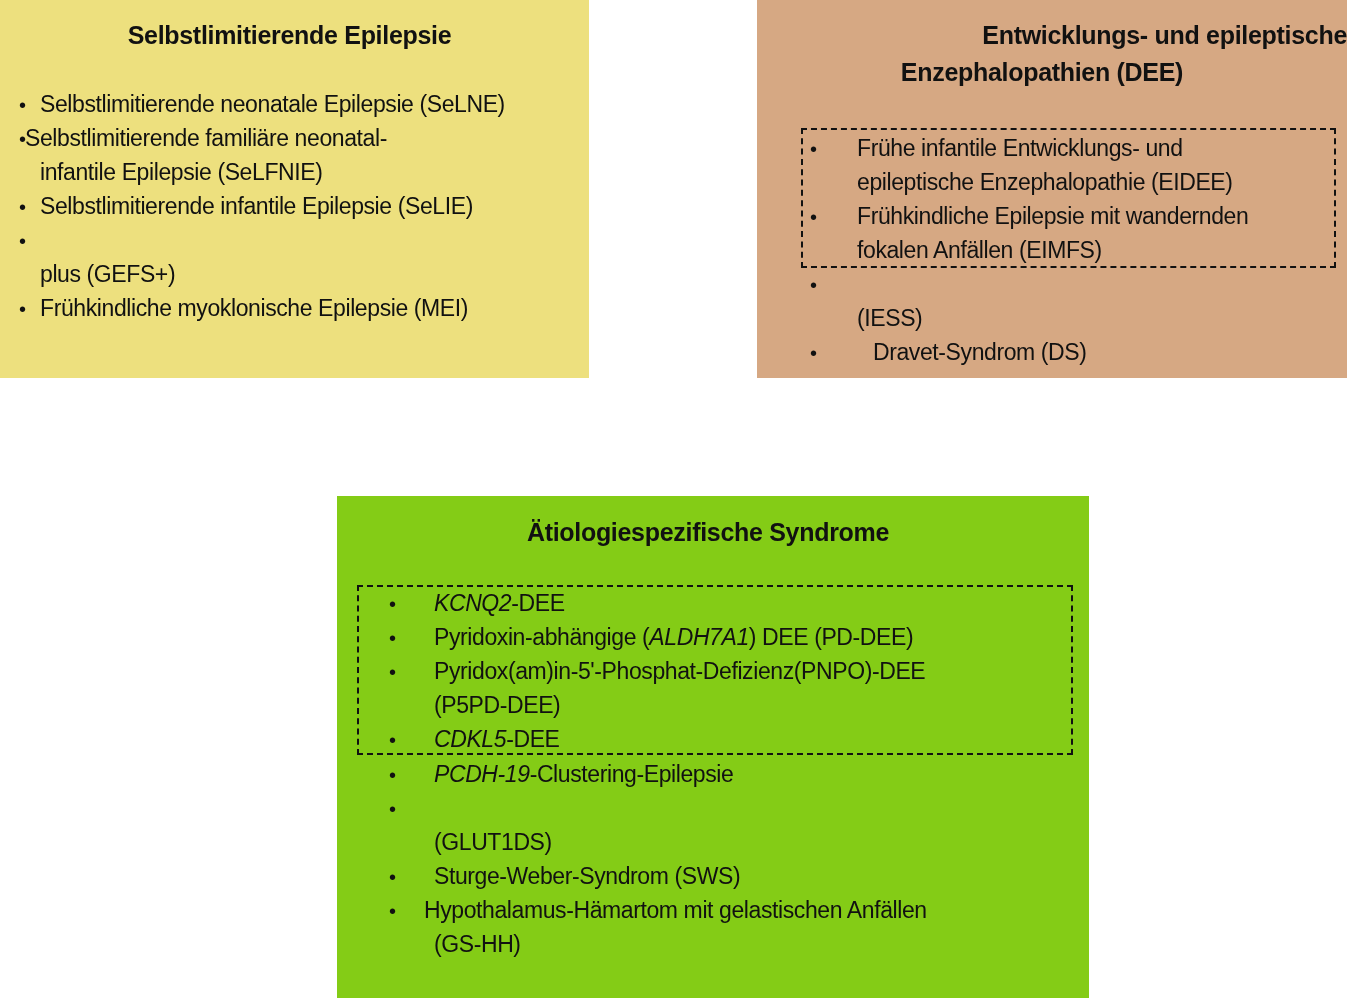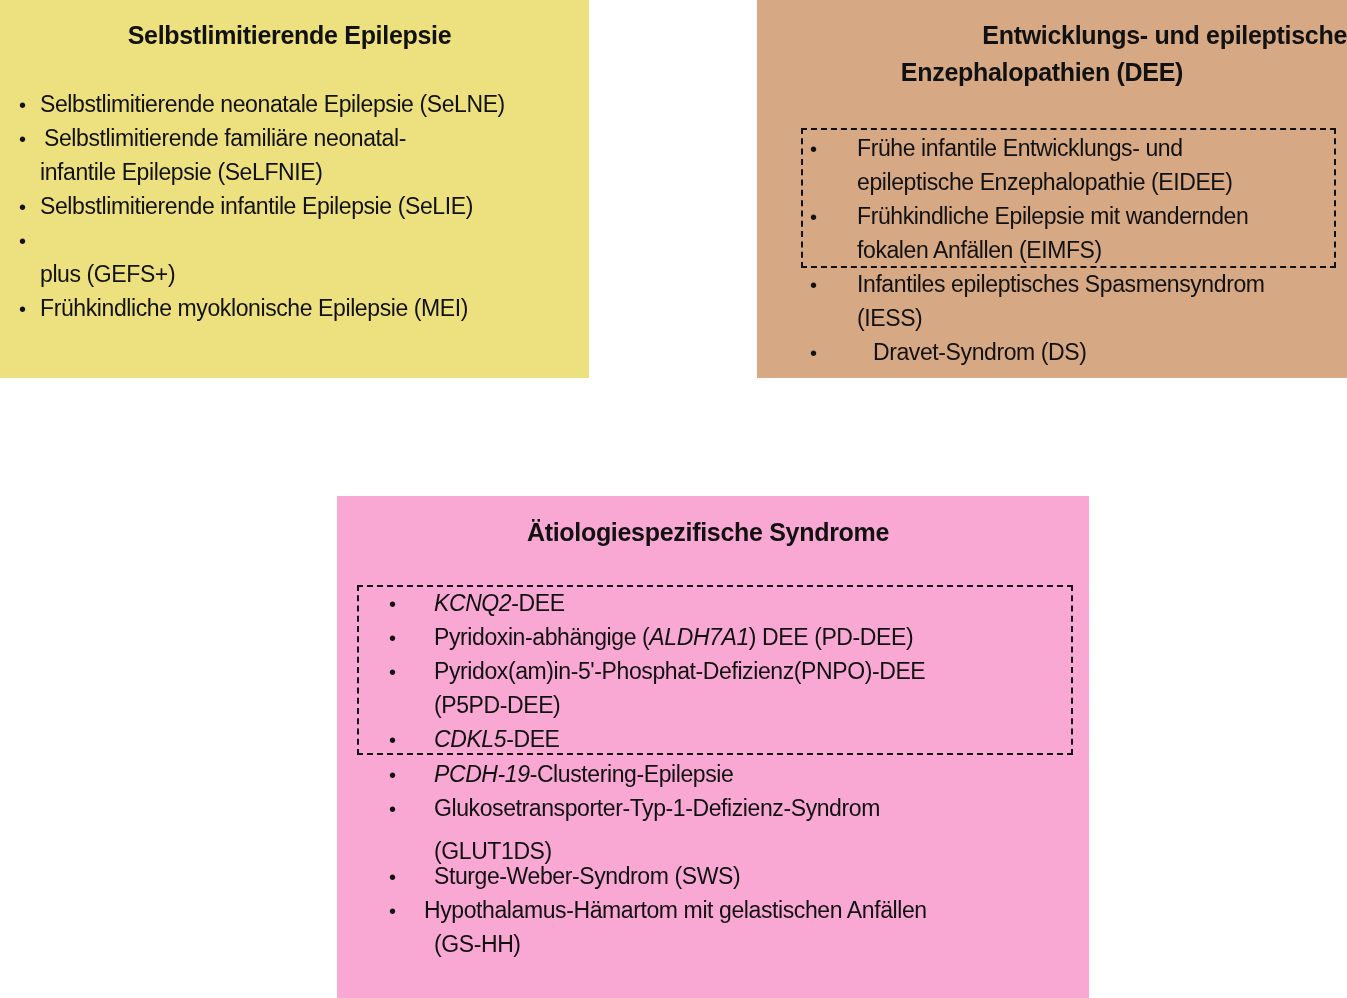--- a/index.html
+++ b/index.html
@@ -16,21 +16,21 @@
 </head>
 <body>
 
 <div class="box" style="left:0;top:0;width:589px;height:378px;background:#ede07e;">
   <div class="title" style="top:17px;left:-10px;">Selbstlimitierende Epilepsie</div>
 
   <span class="bullet" style="left:19px;top:88px;">•</span>
   <span class="item" style="left:40px;top:87px;">Selbstlimitierende neonatale Epilepsie (SeLNE)</span>
 
   <span class="bullet" style="left:19px;top:122px;">•</span>
-  <span class="item" style="left:44px;top:121px;">Selbstlimitierende familiäre neonatal-</span>
+  <span class="item" style="left:25px;top:121px;">Selbstlimitierende familiäre neonatal-</span>
   <span class="item" style="left:40px;top:155px;">infantile Epilepsie (SeLFNIE)</span>
 
   <span class="bullet" style="left:19px;top:190px;">•</span>
   <span class="item" style="left:40px;top:189px;">Selbstlimitierende infantile Epilepsie (SeLIE)</span>
 
   <span class="bullet" style="left:19px;top:224px;">•</span>
   <span class="item" style="left:40px;top:257px;">plus (GEFS+)</span>
 
   <span class="bullet" style="left:19px;top:292px;">•</span>
   <span class="item" style="left:40px;top:291px;text-align:right;">Frühkindliche myoklonische Epilepsie (MEI)</span>
@@ -44,28 +44,27 @@
 
   <span class="bullet" style="left:53px;top:132px;">•</span>
   <span class="item" style="left:100px;top:165px;">epileptische Enzephalopathie (EIDEE)</span>
   <span class="item" style="left:100px;top:131px;">Frühe infantile Entwicklungs- und</span>
 
   <span class="bullet" style="left:53px;top:200px;">•</span>
   <span class="item" style="left:100px;top:199px;">Frühkindliche Epilepsie mit wandernden</span>
   <span class="item" style="left:100px;top:233px;">fokalen Anfällen (EIMFS)</span>
 
   <span class="bullet" style="left:53px;top:268px;">•</span>
-  <span class="item" style="left:100px;top:267px;">Infantiles epileptisches Spasmensyndrom</span>
   <span class="item" style="left:100px;top:301px;">(IESS)</span>
 
   <span class="bullet" style="left:53px;top:336px;">•</span>
   <span class="item" style="left:116px;top:335px;">Dravet-Syndrom (DS)</span>
 </div>
 
-<div class="box" style="left:337px;top:496px;width:752px;height:502px;background:#f9a8d4;">
+<div class="box" style="left:337px;top:496px;width:752px;height:502px;background:#84cc16;">
   <div class="title" style="top:18px;left:-10px;">Ätiologiespezifische Syndrome</div>
 
   <div class="dash" style="left:20px;top:89px;width:716px;height:170px;"></div>
 
   <span class="bullet" style="left:52px;top:91px;">•</span>
   <span class="item" style="left:97px;top:90px;"><i>KCNQ2</i><span>-DEE</span></span>
 
   <span class="bullet" style="left:52px;top:125px;">•</span>
   <span class="item" style="left:97px;top:124px;"><span>Pyridoxin-abhängige (</span><i>ALDH7A1</i><span>) DEE (PD-DEE)</span></span>
 
@@ -73,22 +72,21 @@
   <span class="item" style="left:97px;top:158px;">Pyridox(am)in-5'-Phosphat-Defizienz(PNPO)-DEE</span>
   <span class="item" style="left:97px;top:192px;">(P5PD-DEE)</span>
 
   <span class="bullet" style="left:52px;top:227px;">•</span>
   <span class="item" style="left:97px;top:226px;"><i>CDKL5</i><span>-DEE</span></span>
 
   <span class="bullet" style="left:52px;top:262px;">•</span>
   <span class="item" style="left:97px;top:261px;"><i>PCDH-19</i><span>-Clustering-Epilepsie</span></span>
 
   <span class="bullet" style="left:52px;top:296px;">•</span>
-  <span class="item" style="left:97px;top:295px;">Glukosetransporter-Typ-1-Defizienz-Syndrom</span>
-  <span class="item" style="left:97px;top:329px;margin-top:9px;">(GLUT1DS)</span>
+  <span class="item" style="left:97px;top:329px;">(GLUT1DS)</span>
 
   <span class="bullet" style="left:52px;top:364px;">•</span>
   <span class="item" style="left:97px;top:363px;">Sturge-Weber-Syndrom (SWS)</span>
 
   <span class="bullet" style="left:52px;top:398px;">•</span>
   <span class="item" style="left:87px;top:397px;text-align:right;">Hypothalamus-Hämartom mit gelastischen Anfällen</span>
   <span class="item" style="left:97px;top:431px;">(GS-HH)</span>
 </div>
 
 </body></html>

